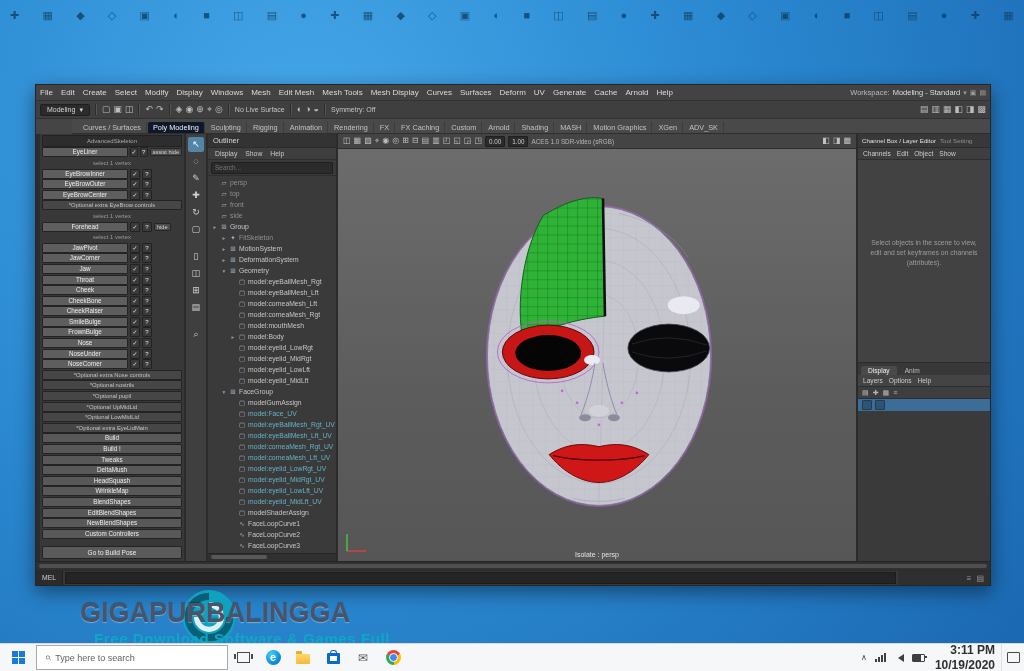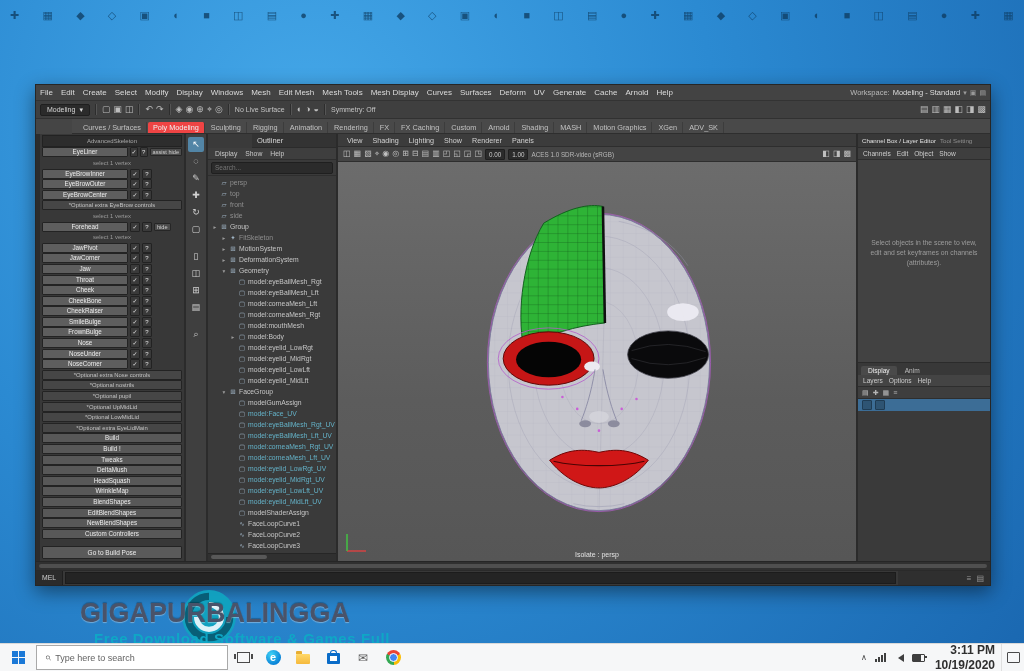--- a/index.html
+++ b/index.html
@@ -23,21 +23,21 @@
   .statusbar{height:17px;background:#3f3f3f;display:flex;align-items:center;gap:3px;padding:0 4px;border-bottom:1px solid #313131;flex:0 0 auto;}
   .menuset{background:#2b2b2b;border:1px solid #1f1f1f;border-radius:2px;font-size:7px;color:#d6d6d6;padding:1px 6px;display:flex;gap:4px;align-items:center;}
   .sb-sep{width:1px;height:11px;background:#2d2d2d;border-right:1px solid #555;margin:0 2px;}
   .sb-icons{display:flex;gap:3px;}
   .sbi{font-size:9px;color:#bdbdbd;line-height:1;}
   .sb-text{font-size:7px;color:#c4c4c4;white-space:nowrap;}
   .sb-right{margin-left:auto;display:flex;gap:3px;}
 
   .shelfbar{height:14px;background:#494949;display:flex;align-items:flex-end;padding:0 6px;gap:1px;border-bottom:1px solid #2e2e2e;flex:0 0 auto;margin-left:36px;}
   .shtab{font-size:7.3px;color:#c2c2c2;padding:1px 5px;white-space:nowrap;border-right:1px solid #3c3c3c;}
-  .shtab.on{background:#ef4444;color:#f0f0f0;border-radius:2px 2px 0 0;}
+  .shtab.on{background:#0f172a;color:#f0f0f0;border-radius:2px 2px 0 0;}
 
   .main{flex:1;display:flex;min-height:0;}
   .divider{width:2px;background:#2b2b2b;flex:0 0 auto;}
 
   
   .charpanel{width:148px;flex:0 0 auto;background:#383838;border-left:4px solid #2c2c2c;display:flex;flex-direction:column;box-sizing:border-box;}
   .crows{flex:1;display:flex;flex-direction:column;padding:1px 2px;gap:1px;overflow:hidden;}
   .crow{display:flex;align-items:center;height:9.6px;gap:2px;flex:0 0 auto;}
   .crow .clabel{flex:0 0 84px;background:#5e5e5e;border:1px solid #232323;border-radius:1px;color:#ececec;
     font-size:6.3px;line-height:8px;text-align:center;overflow:hidden;white-space:nowrap;}
@@ -55,21 +55,21 @@
     font-size:6.5px;text-align:center;line-height:11px;height:11px;}
 
   
   .toolbox{width:20px;flex:0 0 auto;background:#3f3f3f;display:flex;flex-direction:column;align-items:center;padding-top:3px;gap:2px;}
   .tool{width:16px;height:15px;font-size:9px;line-height:15px;text-align:center;color:#d2d2d2;border-radius:2px;}
   .tool.on{background:#5285a6;color:#fff;}
   .tool.gap{height:8px;visibility:hidden;}
 
   
   .outliner{width:128px;flex:0 0 auto;background:#3a3a3a;display:flex;flex-direction:column;min-height:0;}
-  .o-title{height:13px;background:#333;font-size:7.5px;color:#d8d8d8;line-height:13px;padding-left:5px;border-bottom:1px solid #2b2b2b;margin-left:44px;}
+  .o-title{height:13px;background:#333;font-size:7.5px;color:#d8d8d8;line-height:13px;padding-left:5px;border-bottom:1px solid #2b2b2b;}
   .o-menus{height:11px;display:flex;gap:2px;padding-left:4px;align-items:center;border-bottom:1px solid #2e2e2e;background:#3e3e3e;}
   .o-menu{font-size:6.8px;color:#c8c8c8;padding:0 3px;}
   .o-search{height:13px;display:flex;align-items:center;padding:1px 3px;border-bottom:1px solid #2e2e2e;}
   .o-search input{flex:1;height:10px;background:#2b2b2b;border:1px solid #1f1f1f;border-radius:2px;color:#cfcfcf;
     font-size:6.5px;padding:0 3px;font-family:"Liberation Sans",sans-serif;outline:none;}
   .o-list{flex:1;overflow:hidden;padding-top:1px;}
   .orow{display:flex;align-items:center;gap:2px;height:11px;padding-left:4px;}
   .orow .arrow{width:6px;font-size:5.5px;color:#9a9a9a;text-align:center;}
   .orow .oicon{width:8px;font-size:6.5px;color:#9fb3c4;text-align:center;}
   .orow .olabel{font-size:6.8px;color:#c6c6c6;white-space:nowrap;}
@@ -700,28 +700,20 @@
           </div>
           </div>
         <div class="o-hscroll">
             <div class="thumb"></div>
           </div>
       </div>
 
       <div class="divider"></div>
 
       <div class="viewport">
-        <div class="vmenus">
-            <span class="vmenu">View</span>
-            <span class="vmenu">Shading</span>
-            <span class="vmenu">Lighting</span>
-            <span class="vmenu">Show</span>
-            <span class="vmenu">Renderer</span>
-            <span class="vmenu">Panels</span>
-          </div>
         <div class="vtoolbar">
           <span class="vti" style="display:flex;gap:3px;">
               <span class="vti">◫</span>
               <span class="vti">▦</span>
               <span class="vti">▧</span>
               <span class="vti">⌖</span>
               <span class="vti">◉</span>
               <span class="vti">◎</span>
               <span class="vti">⊞</span>
               <span class="vti">⊟</span>

